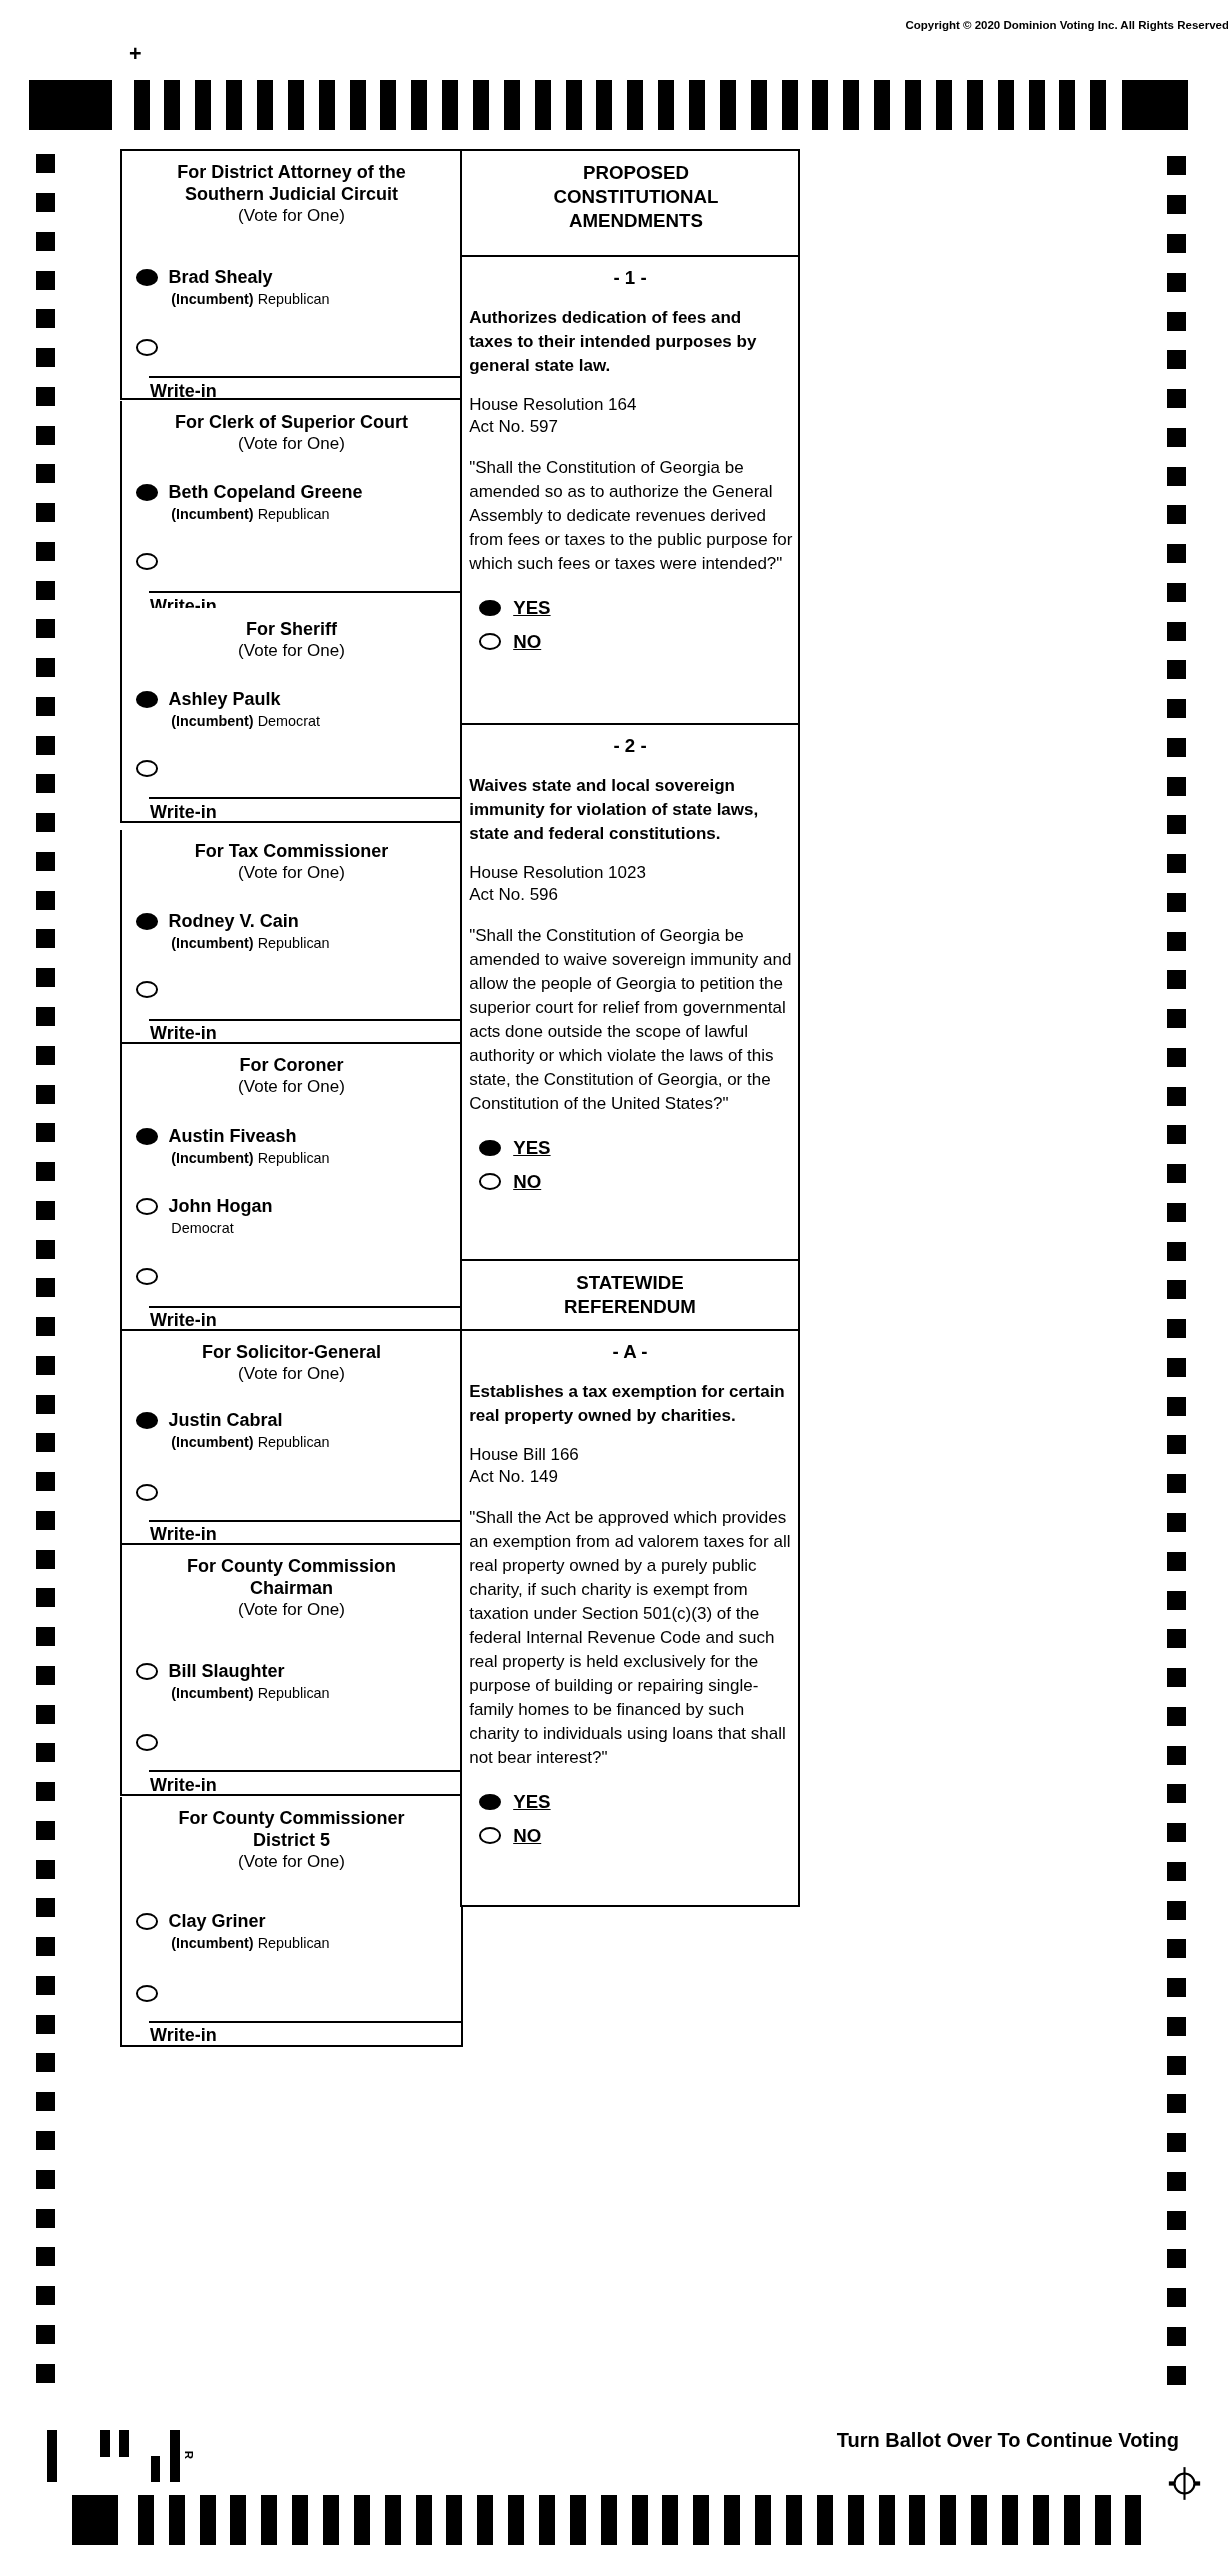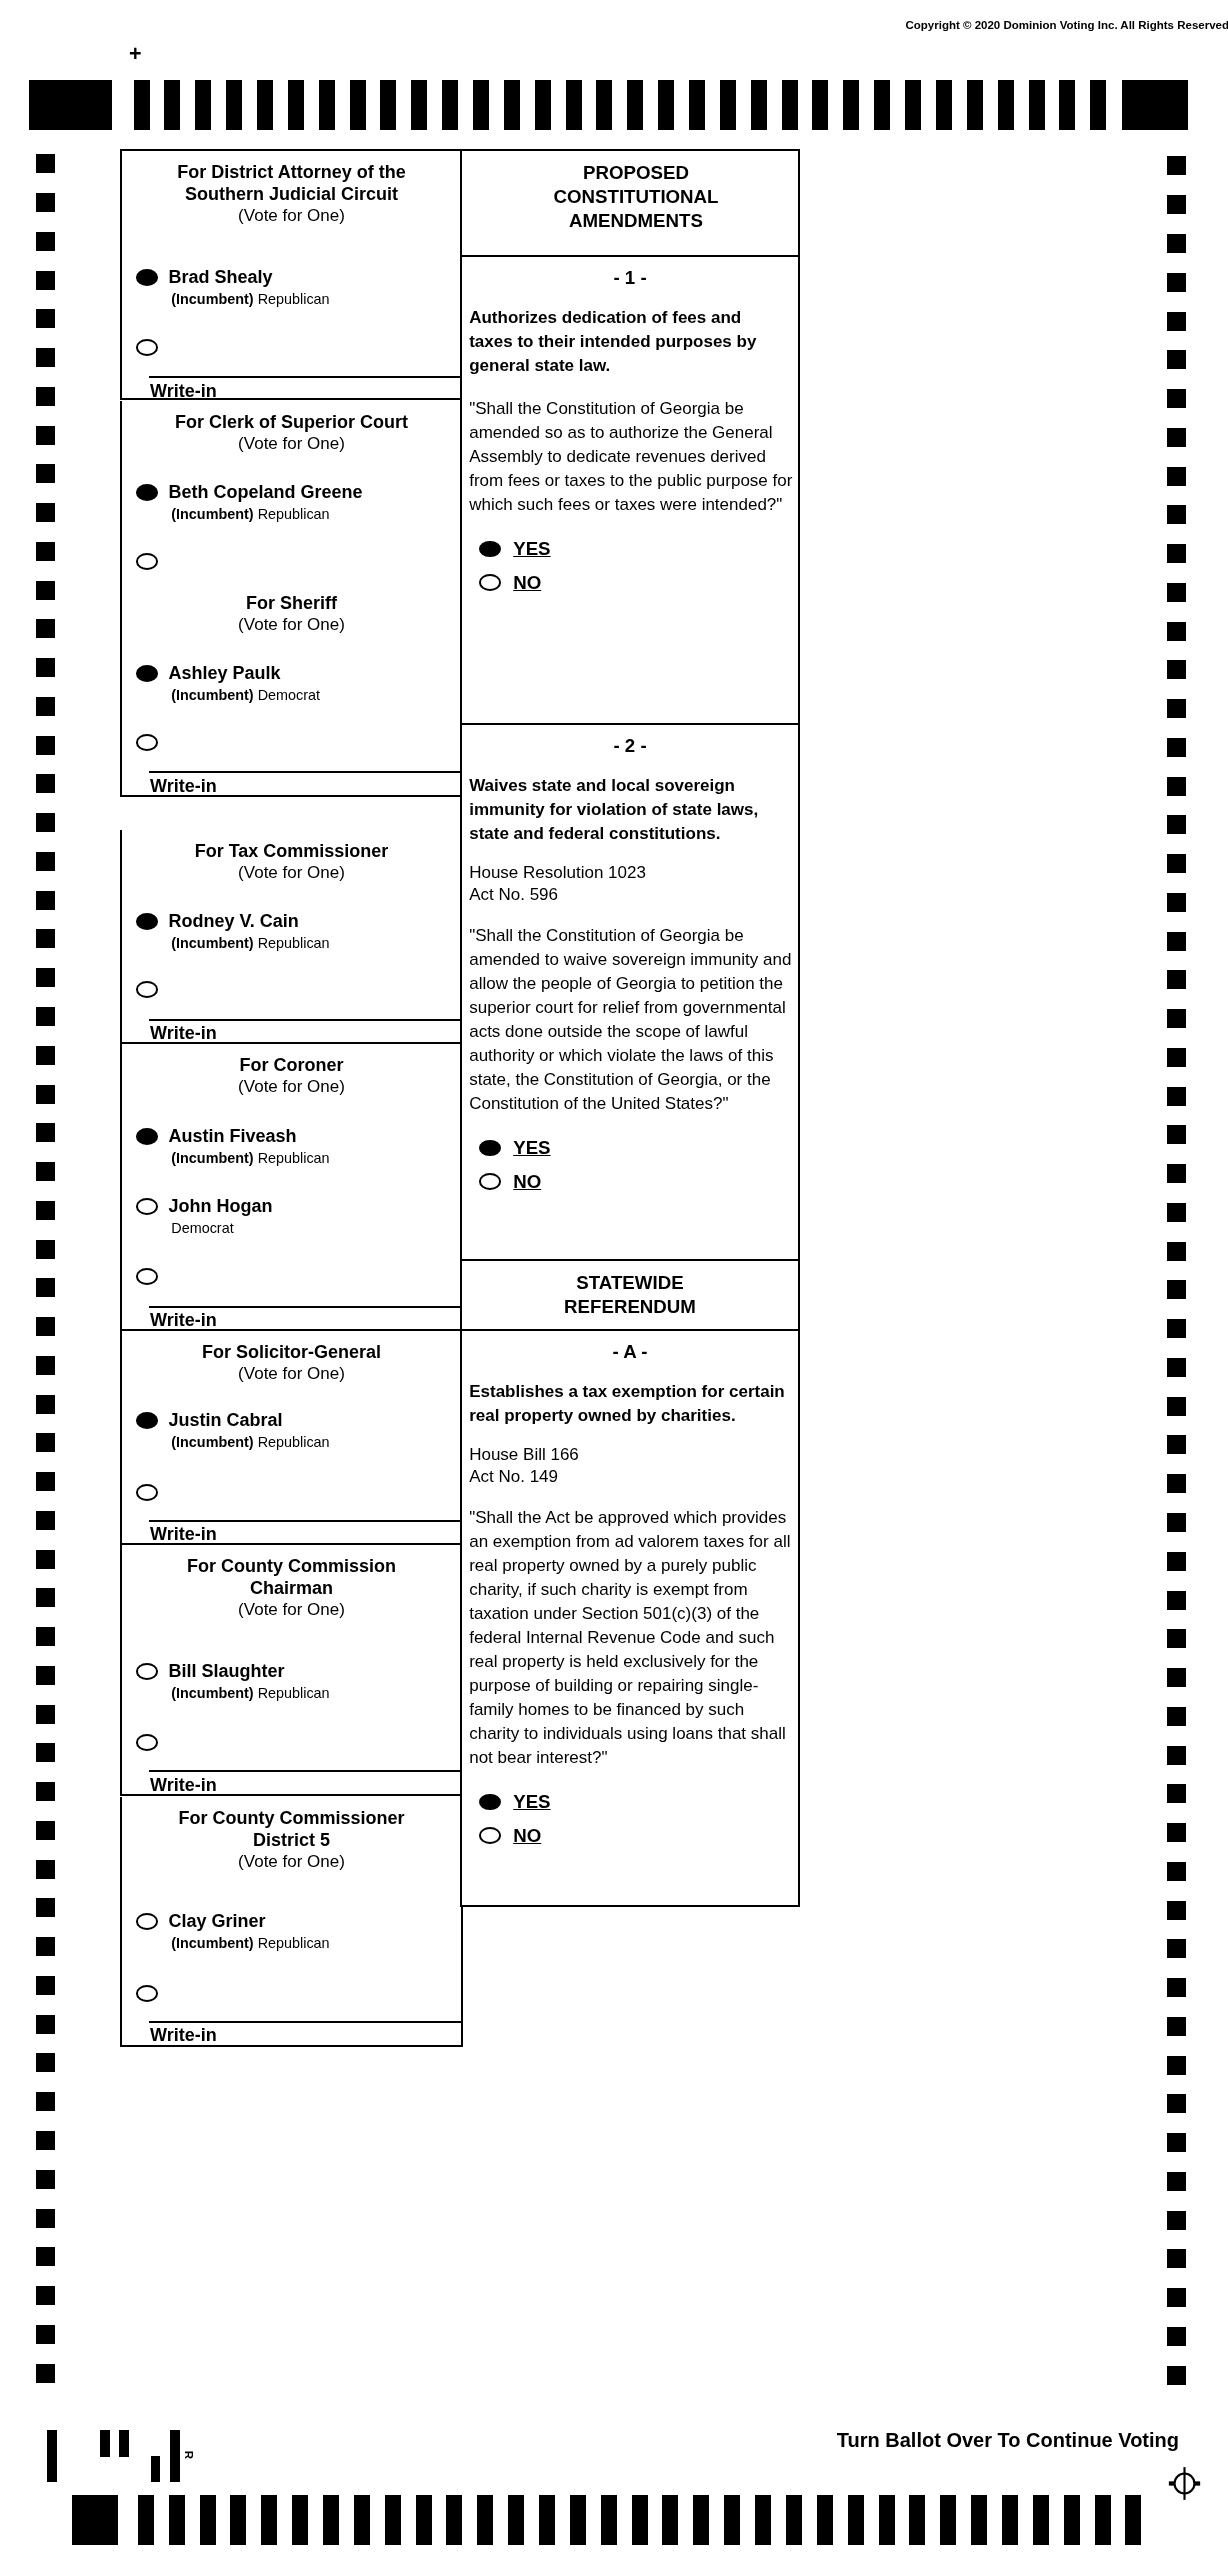--- a/index.html
+++ b/index.html
@@ -275,21 +275,21 @@
             <div class="cand-name">Beth Copeland Greene</div>
             <div class="cand-detail"><span class="inc">(Incumbent)</span> <span>Republican</span></div>
           </div>
         </div>
         <div class="cand-row" style="top: 152px;">
           <div class="oval"></div>
         </div>
         <div class="writein-line" style="top: 190px;"></div>
         <div class="writein-label" style="top: 195px;">Write-in</div>
       </div>
-      <div class="contest-box" style="top: 582px; height: 215px;">
+      <div class="contest-box" style="top: 608px; height: 215px;">
         <div class="c-head">
           <div class="c-title">For Sheriff</div>
           <div class="c-instr">(Vote for One)</div>
         </div>
         <div class="cand-row" style="top: 83px;">
           <div class="oval filled"></div>
           <div>
             <div class="cand-name">Ashley Paulk</div>
             <div class="cand-detail"><span class="inc">(Incumbent)</span> <span>Democrat</span></div>
           </div>
@@ -404,20 +404,24 @@
       <div class="measure-box first" style="top: 149px; height: 108px;">
         <div class="m-header">
           <div>PROPOSED</div>
           <div>CONSTITUTIONAL</div>
           <div>AMENDMENTS</div>
         </div>
       </div>
       <div class="measure-box" style="top: 257px; height: 468px;">
         <div class="m-number">- 1 -</div>
         <div class="m-summary">Authorizes dedication of fees and taxes to their intended purposes by general state law.</div>
+        <div class="m-authority">
+          <div>House Resolution 164</div>
+          <div>Act No. 597</div>
+        </div>
         <div class="m-question">"Shall the Constitution of Georgia be amended so as to authorize the General Assembly to dedicate revenues derived from fees or taxes to the public purpose for which such fees or taxes were intended?"</div>
         <div class="m-options">
           <div class="m-opt">
             <div class="oval filled"></div>
             <div class="m-opt-label">YES</div>
           </div>
           <div class="m-opt">
             <div class="oval"></div>
             <div class="m-opt-label">NO</div>
           </div>

